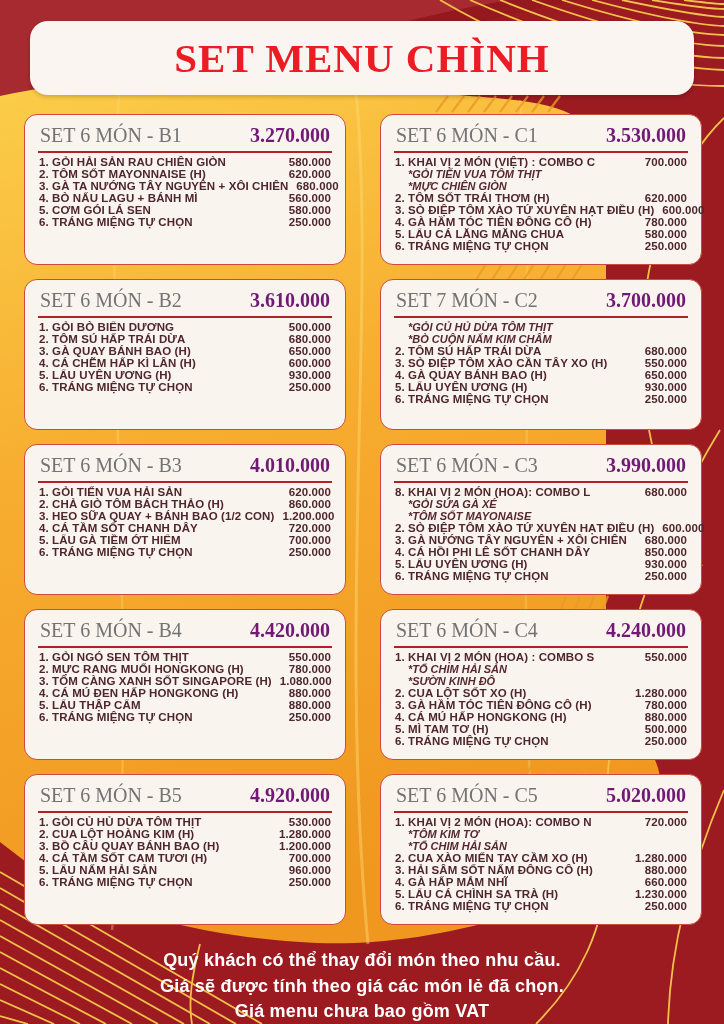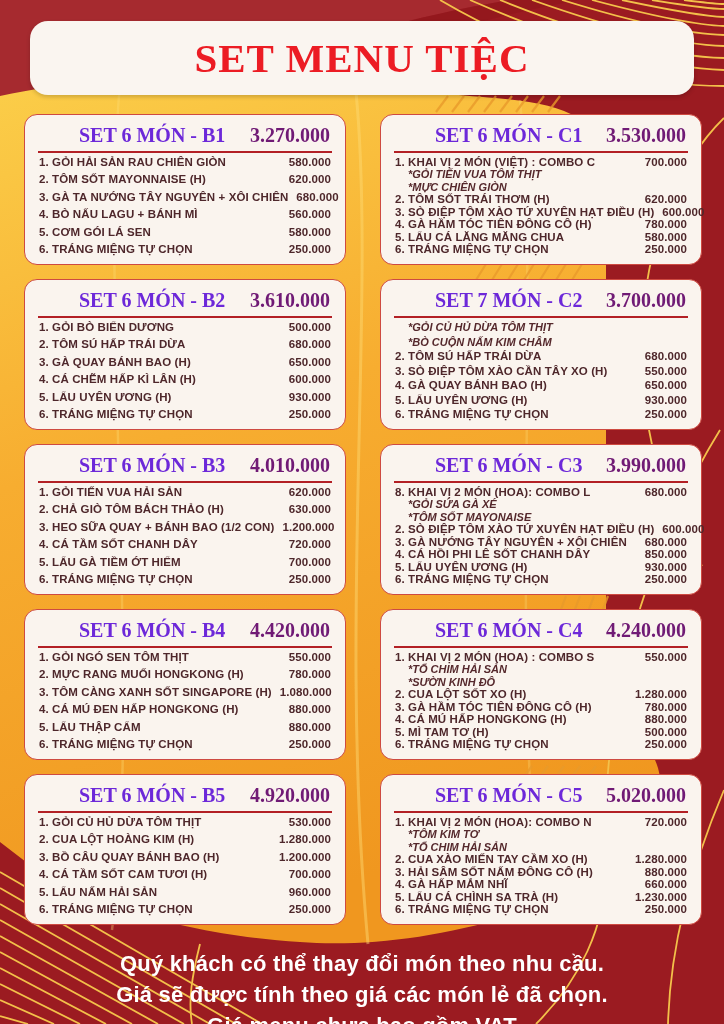--- a/index.html
+++ b/index.html
@@ -26,45 +26,45 @@
   .card{
     background:#FAF4EE;border:1.6px solid #CE4A41;border-radius:13px;
     padding:8px 13px 9px;box-sizing:border-box;
     display:flex;flex-direction:column;
   }
   .card-head{
     display:flex;justify-content:space-between;align-items:baseline;
     border-bottom:2.2px solid #B32025;padding:1px 2px 4px;
   }
   .card-title{
-    font-family:"Liberation Serif",serif;font-weight:bold;
-    font-size:20px;color:#6d28d9;white-space:nowrap;margin-left:39px;
+    font-family:"Liberation Serif",serif;font-weight:normal;
+    font-size:20px;color:#737373;white-space:nowrap;
   }
   .card-price{
     font-family:"Liberation Serif",serif;font-weight:bold;
     font-size:20px;color:#701a75;white-space:nowrap;
   }
   .card-body{
-    flex:1;display:flex;flex-direction:column;justify-content:space-between;
+    flex:1;display:flex;flex-direction:column;justify-content:flex-start;
     padding:3px 1px 0;
   }
   .item{display:flex;justify-content:space-between;gap:8px;}
   .item-name,.item-price{
     font-weight:bold;font-size:11.5px;color:#4E272B;
     white-space:nowrap;letter-spacing:.1px;
   }
   .sub{
     font-style:italic;font-weight:bold;font-size:11px;color:#55282C;
     padding-left:13px;white-space:nowrap;
   }
   .footer{
     position:absolute;left:0;right:0;top:948px;z-index:2;text-align:center;
   }
   .footer-line{
-    font-weight:bold;font-size:22px;color:#FFFFFF;line-height:1.42;
+    font-weight:bold;font-size:18px;color:#FFFFFF;line-height:1.42;
     letter-spacing:.2px;
   }
 </style>
 </head>
 <body>
 
 <div class="canvas">
 
   <svg class="bg" width="724" height="1024" viewBox="0 0 724 1024" xmlns="http://www.w3.org/2000/svg">
     <defs>
@@ -123,21 +123,21 @@
 
     <g stroke="#E89A2A" stroke-width="2.2" fill="none" opacity="0.8">
       <path d="M436 112 L448 96 M452 112 L464 96 M468 112 L480 96 M484 112 L496 96 M500 112 L512 96 M516 112 L528 96 M532 112 L544 96 M548 112 L560 96"></path>
       <path d="M476 280 L486 264 M492 280 L502 264 M508 280 L518 264 M524 280 L534 264 M540 280 L550 264 M556 280 L566 264 M572 280 L582 264"></path>
       <path d="M560 612 L566 596 M574 612 L580 596 M588 612 L594 596 M602 612 L608 596"></path>
       <path d="M520 782 L532 766 M536 782 L548 766 M552 782 L564 766 M568 782 L580 766 M584 782 L596 766"></path>
     </g>
   </svg>
 
   <div class="title-card">
-    <h1 class="page-title">SET MENU TIỆC</h1>
+    <h1 class="page-title">SET MENU CHÌNH</h1>
   </div>
 
   <div class="grid" id="cards-grid">
   <div class="card">
     <div class="card-head">
       <span class="card-title">SET 6 MÓN -  B1</span>
       <span class="card-price">3.270.000</span>
     </div>
     <div class="card-body">
   <div class="item">
@@ -296,21 +296,21 @@
       <span class="card-price">4.010.000</span>
     </div>
     <div class="card-body">
   <div class="item">
     <span class="item-name">1.  GỎI TIẾN VUA HẢI SẢN</span>
     <span class="item-price">620.000</span>
   </div>
 
   <div class="item">
     <span class="item-name">2. CHẢ GIÒ TÔM BÁCH THẢO (H)</span>
-    <span class="item-price">630.000</span>
+    <span class="item-price">860.000</span>
   </div>
 
   <div class="item">
     <span class="item-name">3. HEO SỮA QUAY + BÁNH BAO (1/2 CON)</span>
     <span class="item-price">1.200.000</span>
   </div>
 
   <div class="item">
     <span class="item-name">4. CÁ TẦM SỐT CHANH DÂY</span>
     <span class="item-price">720.000</span>

